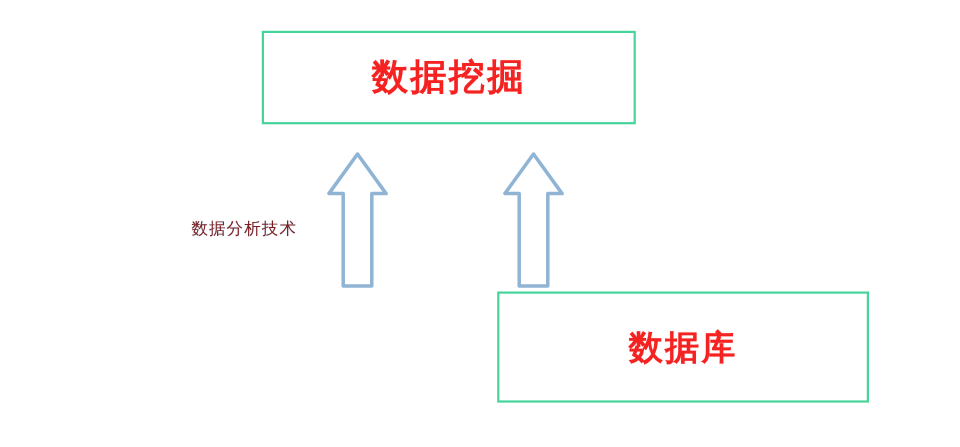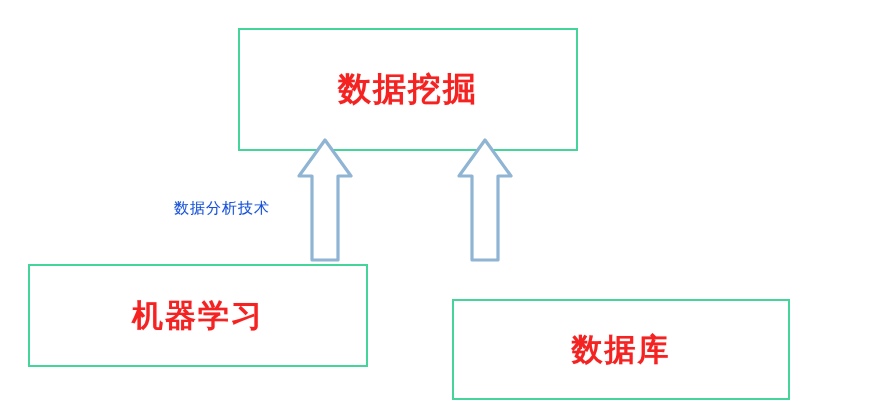--- a/index.html
+++ b/index.html
@@ -31,76 +31,72 @@
     font-weight: bold;
     letter-spacing: 2px;
     white-space: nowrap;
     text-shadow: 0 0 1px rgba(245,34,34,0.35);
   }
 
   #box-top {
     left: 238px;
     top: 28px;
     width: 340px;
-    height: 123px;
+    height: 85px;
   }
   #box-top .node-label { font-size: 33px; }
 
   #box-bottom-left {
     left: 28px;
     top: 264px;
     width: 340px;
     height: 103px;
   }
   #box-bottom-left .node-label { font-size: 31px; }
 
   #box-bottom-right {
     left: 452px;
     top: 265px;
     width: 338px;
     height: 101px;
-    margin-top: 34px;
   }
   #box-bottom-right .node-label { font-size: 31px; }
 
   
   .block-arrow {
     position: absolute;
     width: 60px;
     height: 128px;
   }
   #arrow-left  { left: 295px; top: 136px; }
   #arrow-right { left: 455px; top: 136px; }
 
   .block-arrow svg { display: block; width: 100%; height: 100%; }
 
   
   .edge-label {
     position: absolute;
-    color: #1d4ed8;
+    color: #7f1d1d;
     font-size: 15px;
     letter-spacing: 1px;
     white-space: nowrap;
     text-shadow: 0 0 1px rgba(99,182,232,0.5);
   }
   #label-left  { left: 174px; top: 199px; }
   #label-right { left: 508px; top: 199px; }
 </style>
 </head>
 <body>
 
 <div id="canvas">
 
   <div class="node-box" id="box-top">
     <span class="node-label">数据挖掘</span>
   </div>
 
-  <div class="node-box" id="box-bottom-left">
-    <span class="node-label">机器学习</span>
-  </div>
 
   <div class="node-box" id="box-bottom-right">
     <span class="node-label">数据库</span>
   </div>
 
   <div class="block-arrow" id="arrow-left">
     <svg viewBox="0 0 60 128" xmlns="http://www.w3.org/2000/svg">
       <polygon points="30,4 56,40 43,40 43,124 17,124 17,40 4,40" fill="#ffffff" stroke="#8fb4d4" stroke-width="3.2" stroke-linejoin="round"></polygon>
     </svg>
   </div>

